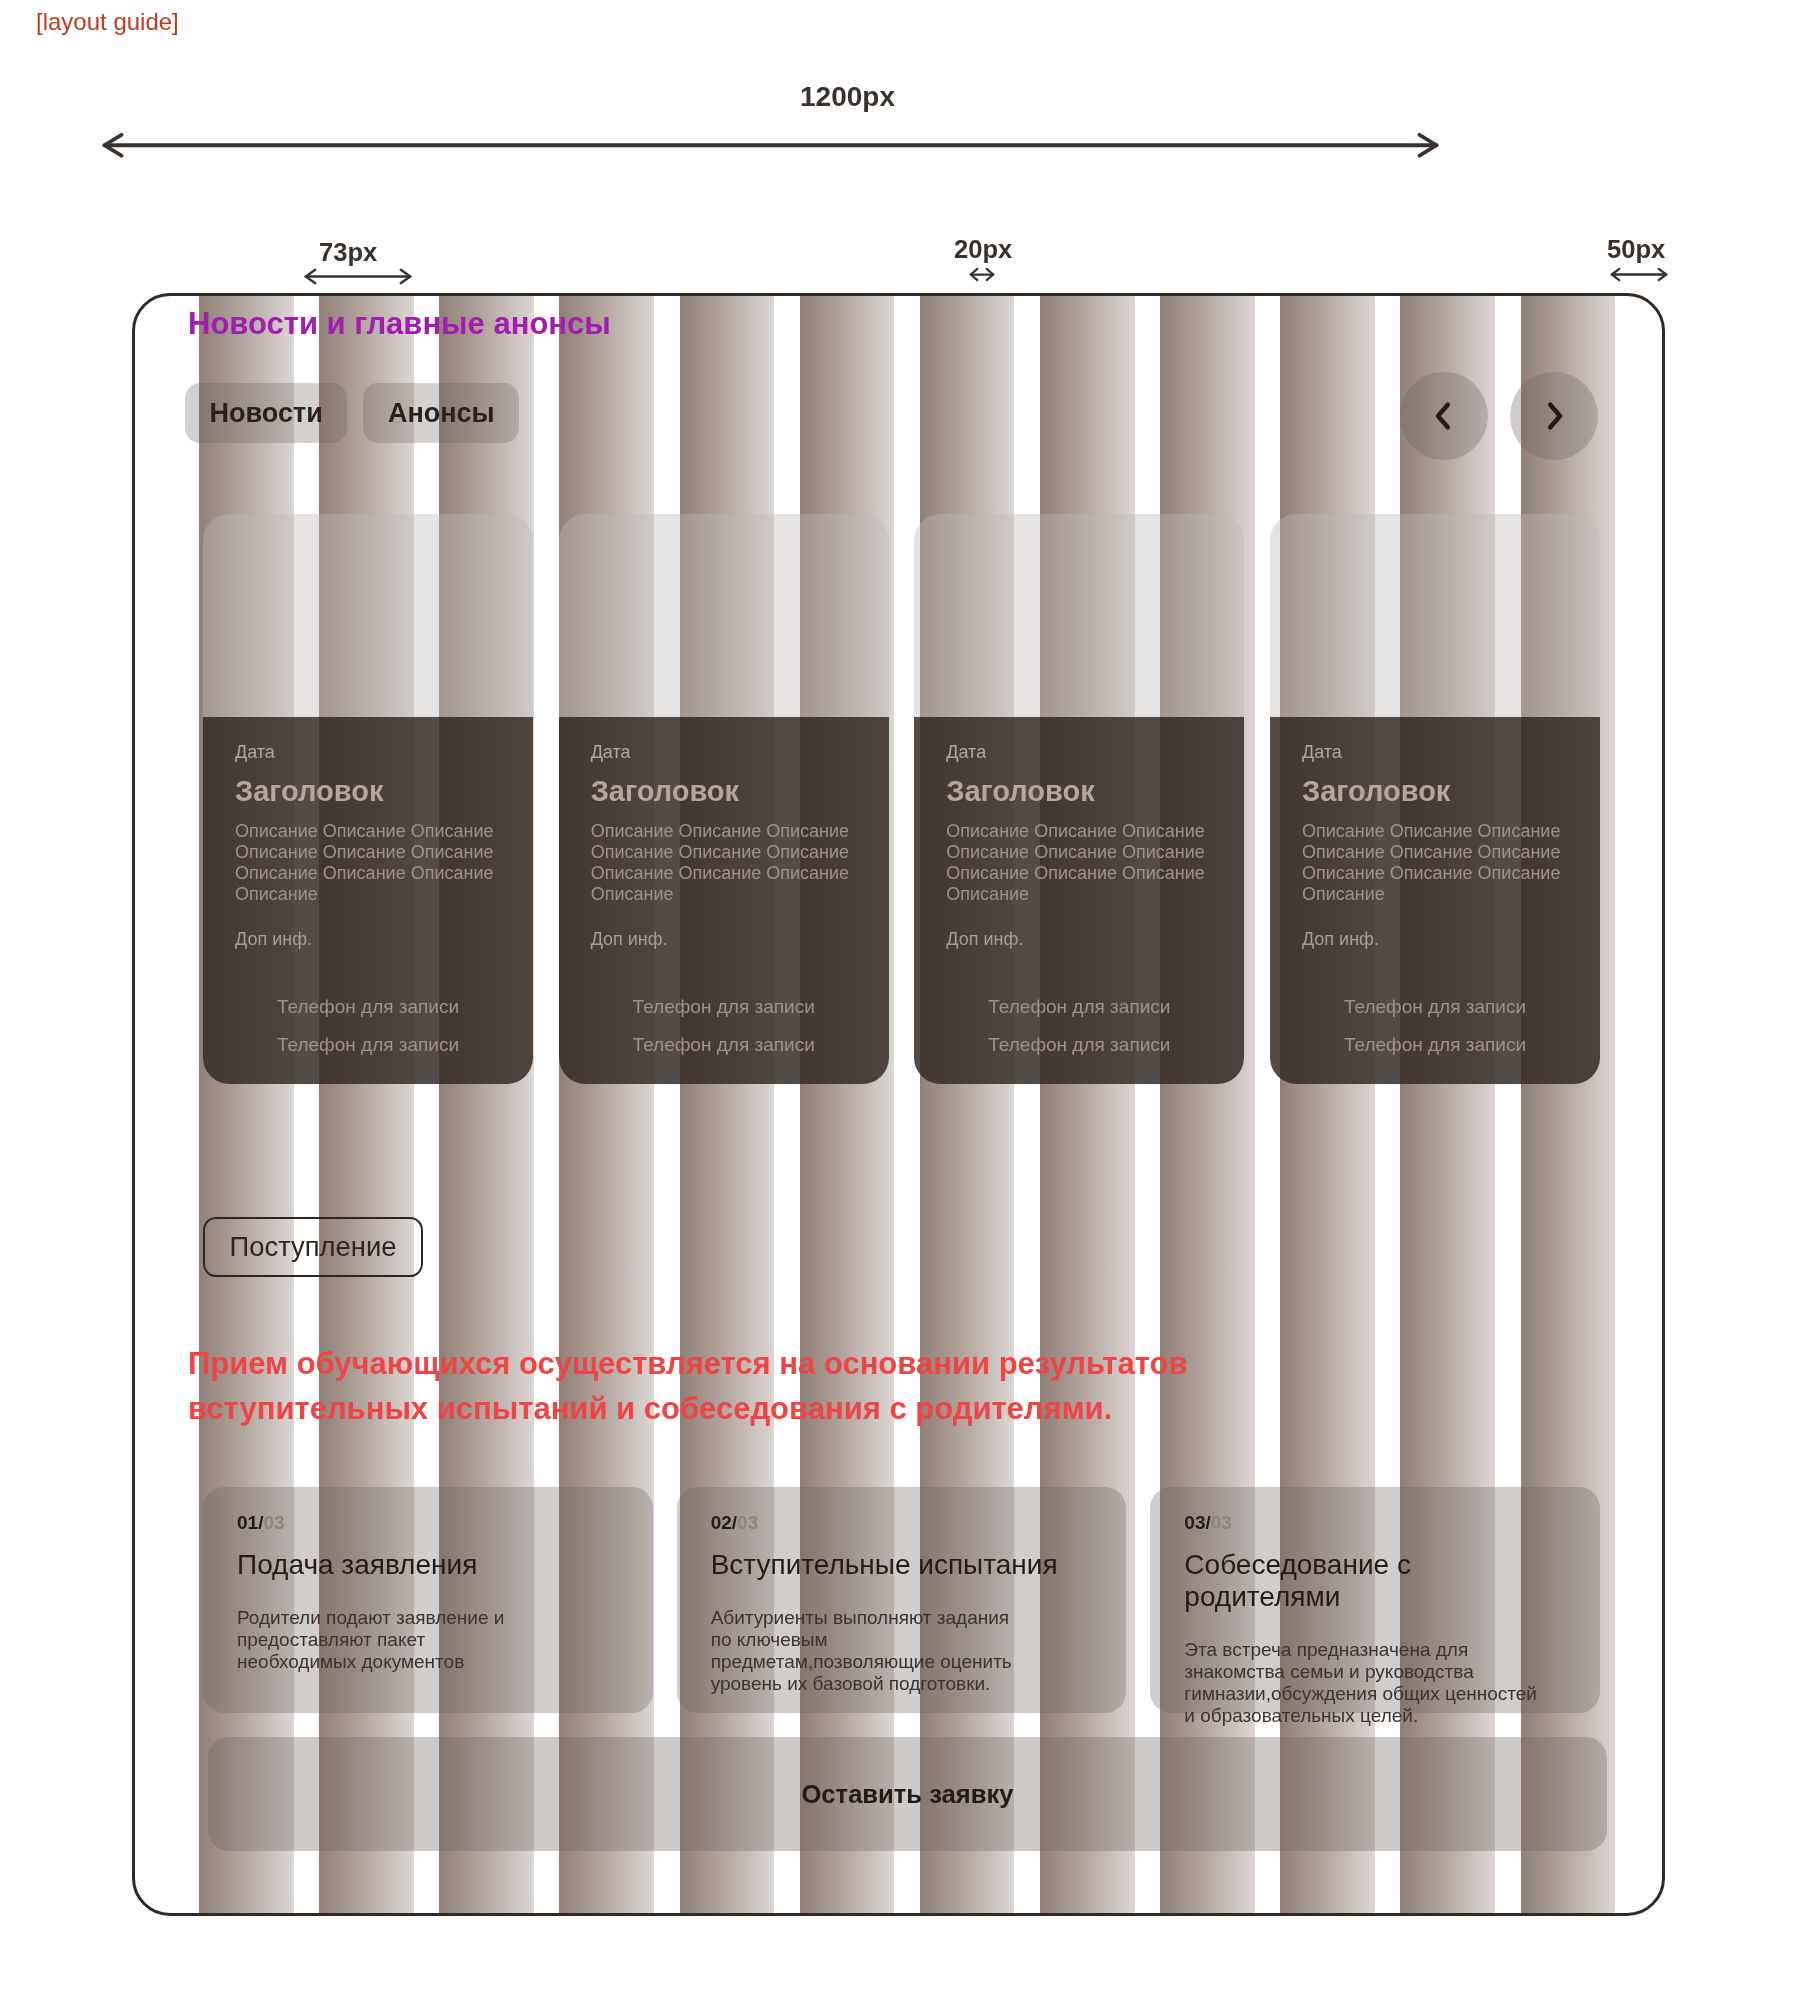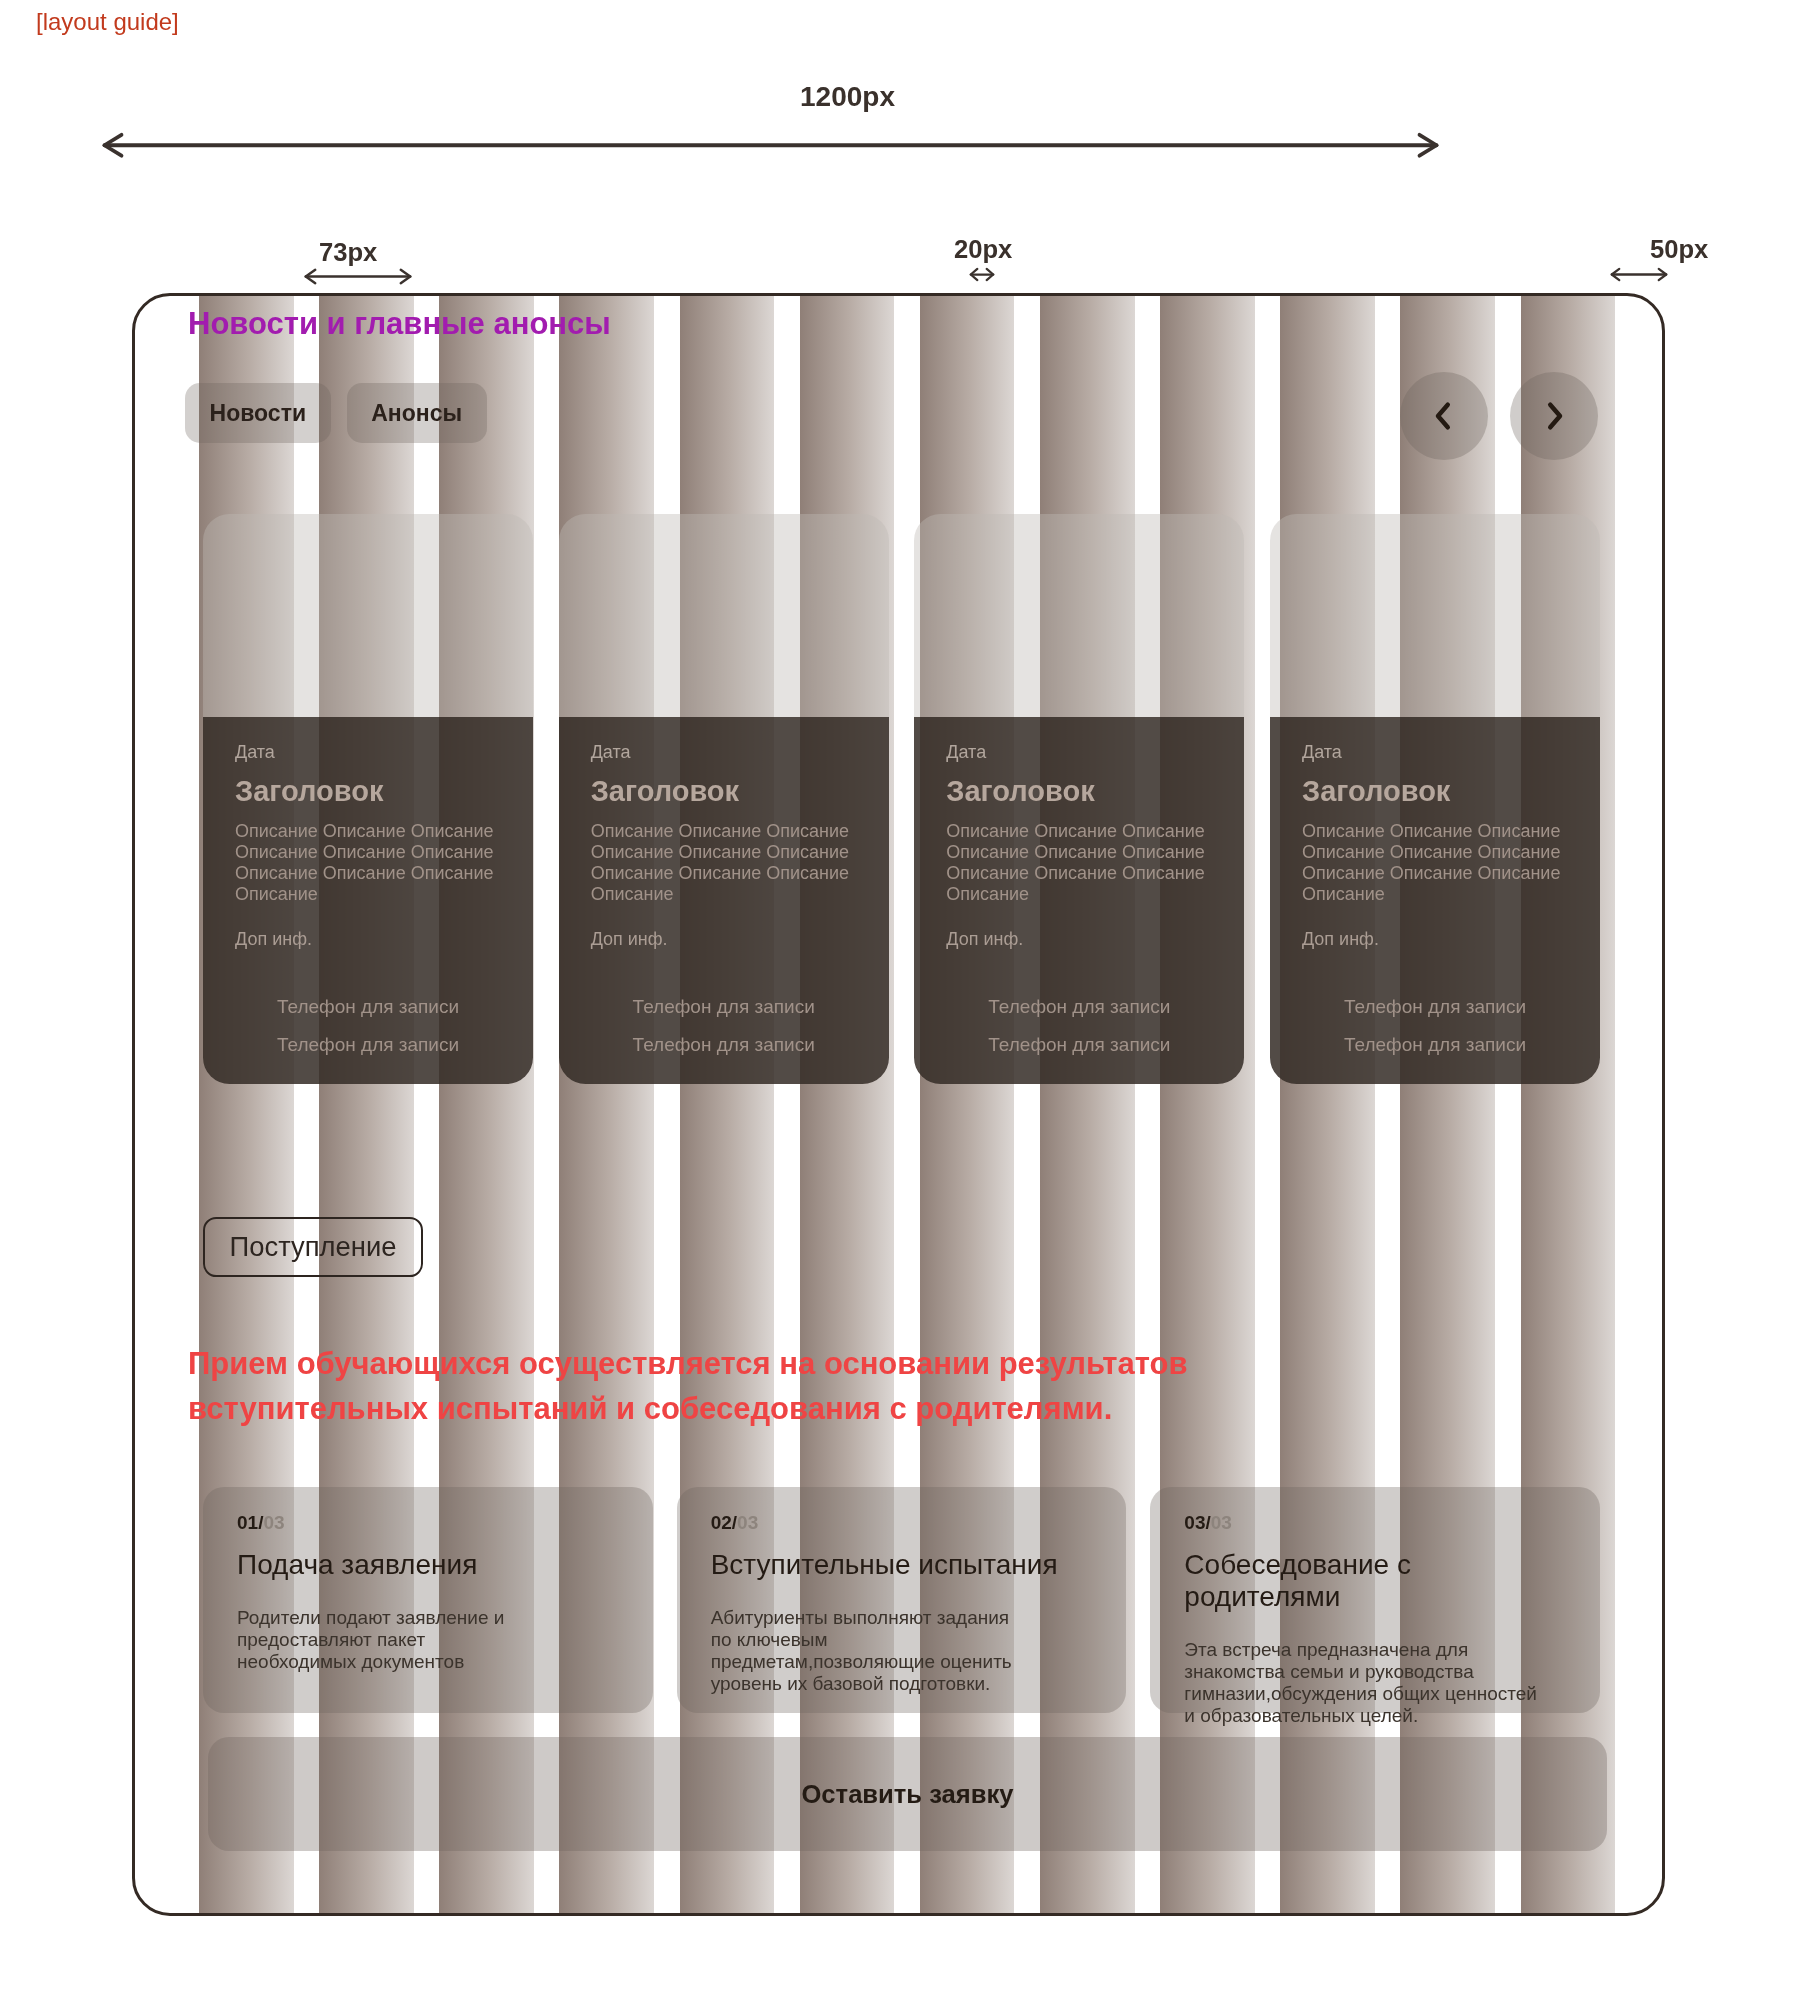--- a/index.html
+++ b/index.html
@@ -6,21 +6,21 @@
   html,body { background:#ffffff; }
   body { font-family:"Liberation Sans","DejaVu Sans",sans-serif; color:#241b14; }
   .page { position:relative; width:1817px; height:2011px; background:#ffffff; overflow:hidden; }
 
   
   .guide-tag { position:absolute; left:36px; top:7.6px; font-size:24px; color:#c23a1d; }
   .dim-label { position:absolute; font-weight:bold; color:#3a312c; }
   .dim-label.total { left:800px; top:81px; font-size:28px; }
   .dim-label.col   { left:319px; top:238px; font-size:25.6px; }
   .dim-label.gutter{ left:954px; top:235px; font-size:25.6px; }
-  .dim-label.margin{ left:1650px; top:235px; font-size:25.6px; }
+  .dim-label.margin{ left:1607px; top:235px; font-size:25.6px; }
   .dim-arrow { position:absolute; }
   .dim-arrow svg { display:block; }
   .dim-arrow.total-arrow { left:95px; top:132px; }
   .dim-arrow.col-arrow   { left:301px; top:267px; }
   .dim-arrow.gutter-arrow{ left:967px; top:266px; }
   .dim-arrow.margin-arrow{ left:1608px; top:266px; }
 
   
   .frame { position:absolute; left:132px; top:293px; width:1533px; height:1623px;
            border:3.3px solid #342a24; border-radius:38px; background:#ffffff; overflow:hidden; }
@@ -28,21 +28,21 @@
   
   .grid-cols { position:absolute; inset:0; display:flex; gap:25.6px; padding:0 47px 0 64px; }
   .grid-col { flex:1 1 0; background:linear-gradient(90deg,#8f7f77 0%,#b7aba4 52%,#dcd7d4 100%); }
 
   .content { position:absolute; inset:0; z-index:1; }
 
   .section-title { position:absolute; left:53px; top:10.4px; font-size:31px; font-weight:bold; color:#a21caf; }
 
   .tabs { position:absolute; left:50px; top:87px; display:flex; gap:16px; }
   .tab { height:60px; display:flex; align-items:center; padding:0 24.6px; border-radius:15px;
-         background:rgba(110,100,94,0.30); font-size:23px; font-weight:bold; color:#2b211b; cursor:pointer; }
+         background:rgba(110,100,94,0.30); font-size:27px; font-weight:bold; color:#2b211b; cursor:pointer; }
 
   .nav-btn { position:absolute; top:76px; width:88px; height:88px; border-radius:50%;
              background:rgba(110,100,94,0.32); display:flex; align-items:center; justify-content:center; cursor:pointer; }
   .nav-btn.prev { left:1265px; }
   .nav-btn.next { left:1375px; }
   .nav-btn svg { width:36px; height:36px; stroke:#241a12; stroke-width:3; fill:none;
                  stroke-linecap:round; stroke-linejoin:round; }
 
   .cards-row { position:absolute; left:68px; top:218px; width:1397px; display:flex; gap:25.6px; }
   .news-card { flex:1 1 0; height:570px; border-radius:26.5px; display:flex; flex-direction:column; overflow:hidden; cursor:pointer; }

